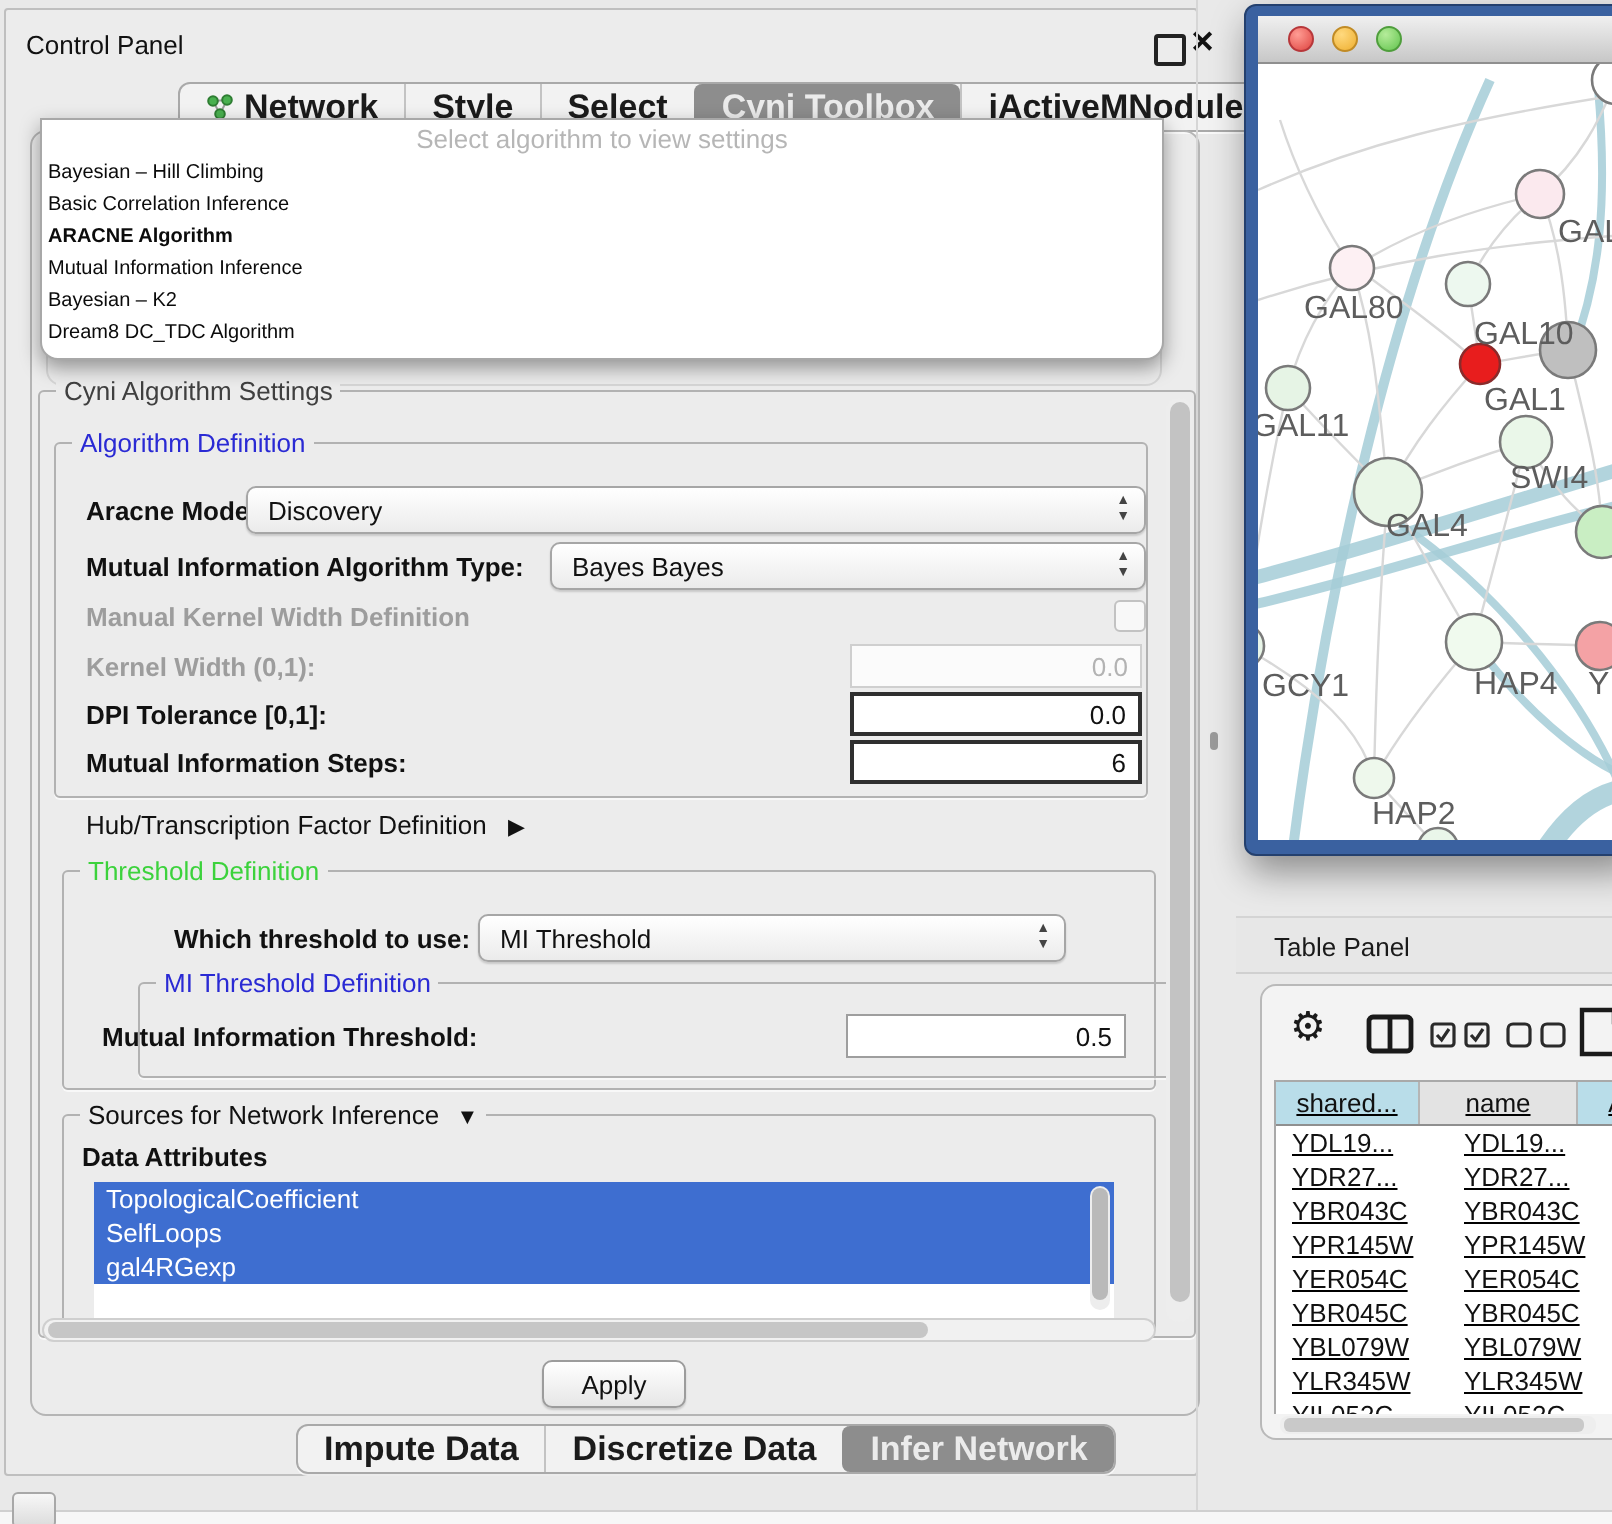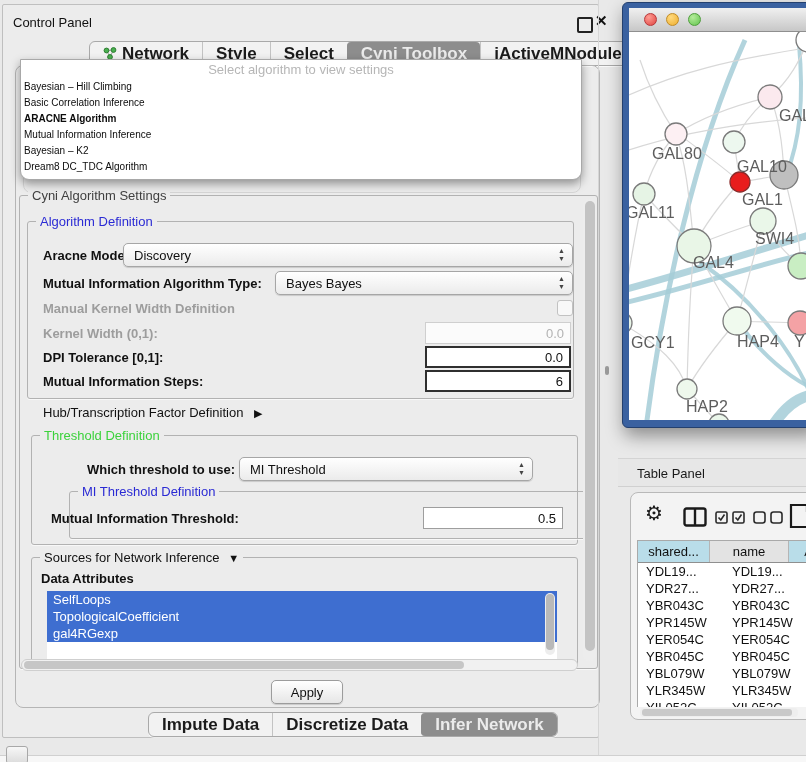--- a/index.html
+++ b/index.html
@@ -84,21 +84,21 @@
   #table-strip span{position:absolute;left:19px;top:7px;font-size:13px;color:#1a1a1a;}
   #table-window{left:630px;top:492px;width:190px;height:228px;background:#f3f3f3;
     border:1px solid #b9b9b9;border-radius:8px;box-sizing:border-box;}
   .ticon{position:absolute;top:14px;}
   #gear-ic{left:14px;top:8px;font-size:20px;color:#1a1a1a;}
   #cols-ic{left:52px;}
   #selall-ic{left:84px;top:18px;}
   #deselall-ic{left:122px;top:18px;}
   #doc-ic{left:158px;top:10px;}
   #gal-table{left:637px;top:540px;width:169px;height:167px;background:#fff;
-    border-left:1px solid #a9a9a9;border-top:1px solid #a9a9a9;overflow:hidden;box-sizing:border-box;}
+    border-left:1px solid #a9a9a9;border-top:1px solid #a9a9a9;overflow:hidden;box-sizing:border-box;text-decoration:underline;}
   .thead{display:flex;height:22px;border-bottom:1px solid #8f8f8f;box-sizing:border-box;}
   .th{font-size:13px;color:#111;display:flex;align-items:center;justify-content:center;
       border-right:1px solid #b5b5b5;box-sizing:border-box;background:#e3e3e3;flex:none;}
   .th.hl{background:#b9dde9;}
   .trow{display:flex;height:17px;gap:12px;}
   .td{font-size:13px;color:#111;line-height:17px;white-space:nowrap;overflow:hidden;flex:none;box-sizing:border-box;}
   .c0{width:72px;padding-left:8px;}
   .c1{width:79px;padding-left:10px;}
   .c2{width:40px;padding-left:4px;}
   .th.c0,.th.c1,.th.c2{padding-left:0;}
@@ -213,22 +213,22 @@
   <div class="inp" style="left:420px;top:502px;width:140px;border-color:#9e9e9e;">0.5</div>
 
   <div class="abs group" style="left:28px;top:552px;width:545px;height:108px;">
     <span class="legend" style="color:#111;">
       <span>Sources for Network Inference</span>
       <span class="arrow-glyph" style="margin-left:5px;">▼</span>
     </span>
   </div>
   <div class="lbl" style="left:38px;top:566px;">Data Attributes</div>
   <div class="abs" id="attr-list">
+      <div class="attr">TopologicalCoefficient</div>
       <div class="attr">SelfLoops</div>
-      <div class="attr">TopologicalCoefficient</div>
       <div class="attr">gal4RGexp</div>
     </div>
   <div class="abs" id="attr-vscroll">
       <div id="attr-vthumb"></div>
     </div>
   <div class="abs" id="hscroll">
       <div id="hthumb"></div>
     </div>
   <div class="abs" id="settings-vscroll">
       <div id="settings-vthumb"></div>

